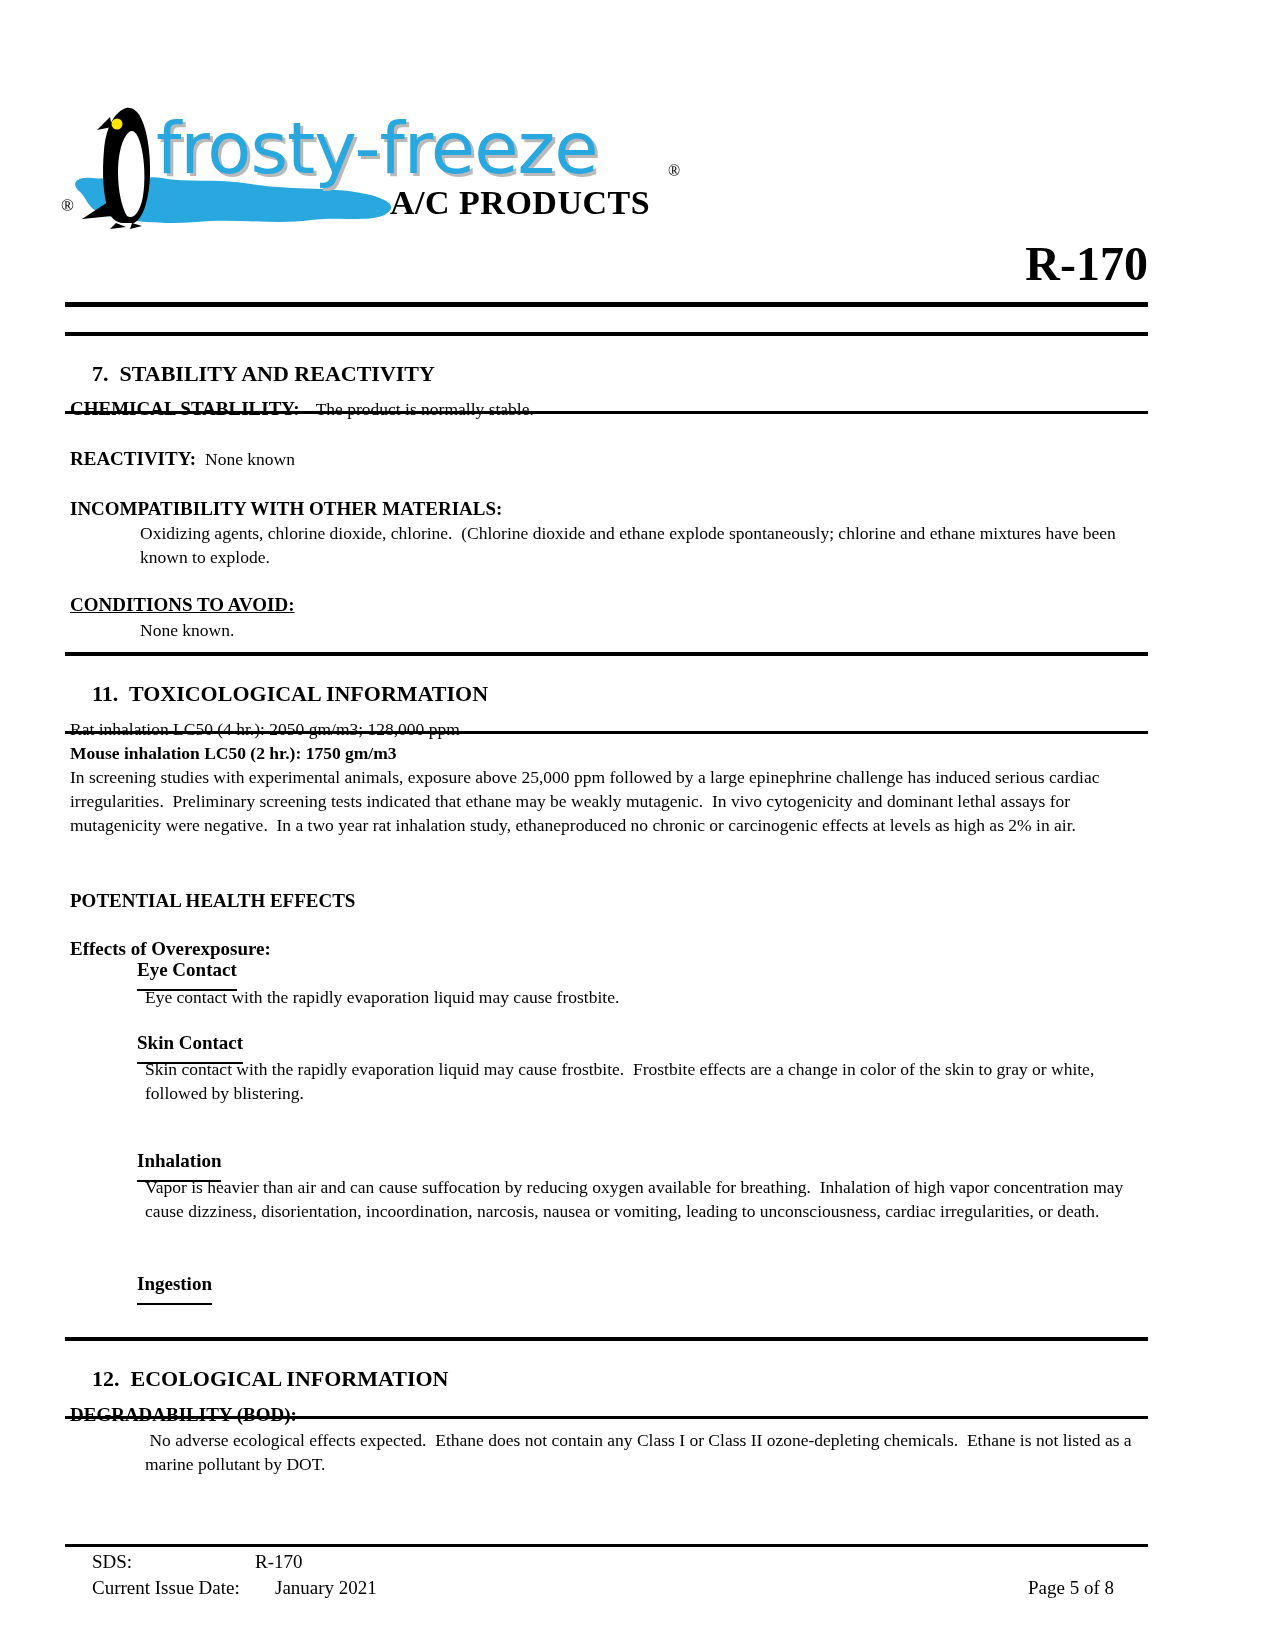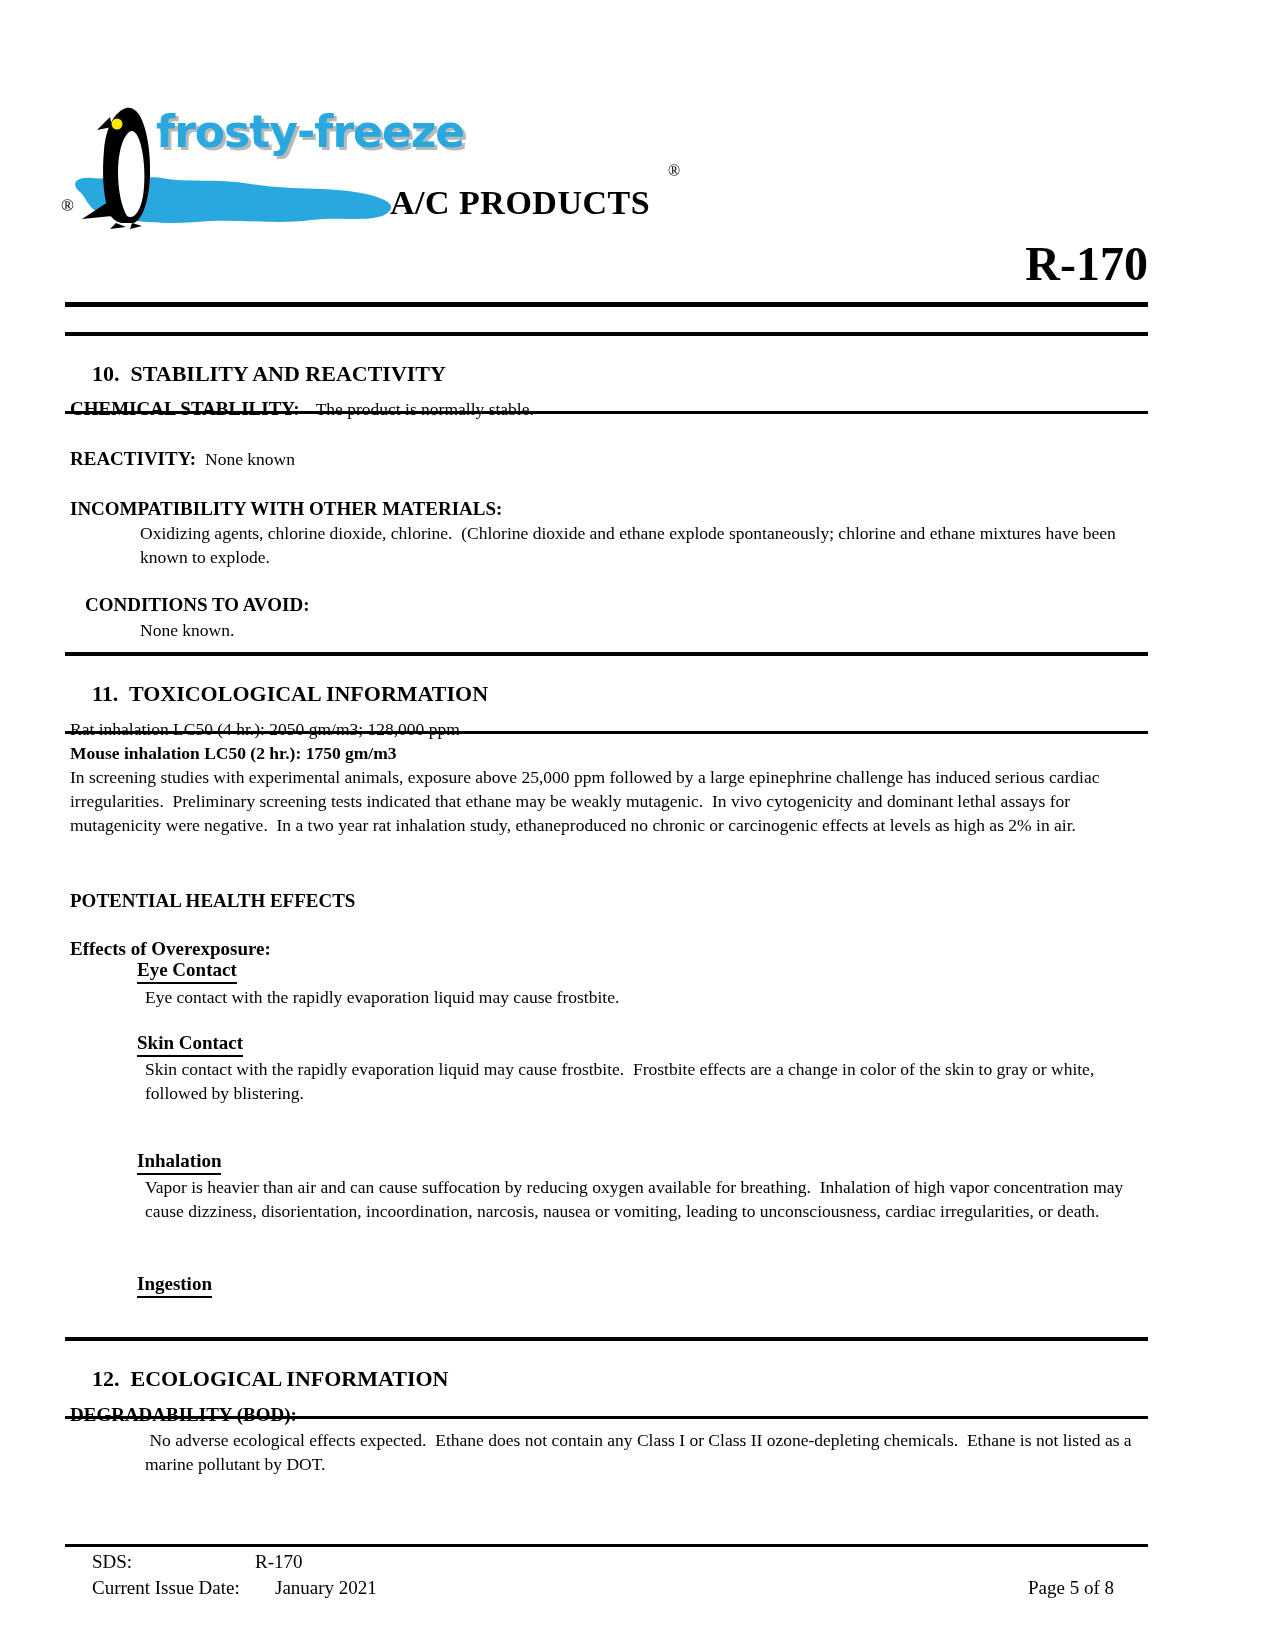--- a/index.html
+++ b/index.html
@@ -3,21 +3,21 @@
 <meta charset="utf-8">
 <style>
   html,body{margin:0;padding:0;background:#fff;}
   .page{position:relative;width:1276px;height:1652px;background:#fff;color:#000;
         font-family:"Liberation Serif",serif;overflow:hidden;}
 
   
   .logo{position:absolute;left:66px;top:100px;width:640px;height:140px;}
   .penguin{position:absolute;left:0px;top:6px;width:345px;height:124px;}
   .brand{position:absolute;left:90px;top:6px;font-family:"DejaVu Sans",sans-serif;
-         font-weight:bold;font-size:44px;letter-spacing:-1px;color:var(--brand-blue,#29A8E0);
+         font-weight:normal;font-size:72px;letter-spacing:-1px;color:var(--brand-blue,#29A8E0);
          text-shadow:3px 3px 0 #b9b9b9;white-space:nowrap;}
   .brand-reg{position:absolute;left:602px;top:62px;font-size:16px;font-family:"Liberation Serif",serif;}
   .brand-sub{position:absolute;left:324px;top:84px;font-family:Liberation Serif, serif;
              font-weight:bold;font-size:34px;letter-spacing:0.5px;white-space:nowrap;}
   .corner-reg{position:absolute;left:-5px;top:96px;font-size:17px;}
 
   
   .product-code{position:absolute;right:128px;top:240px;font-size:48px;font-weight:bold;
                 line-height:48px;white-space:nowrap;}
   .rule{position:absolute;left:65px;width:1083px;background:#000;}
@@ -28,21 +28,21 @@
                font-size:22px;line-height:22px;white-space:pre-wrap;}
 
   
   .row{position:absolute;line-height:24px;white-space:pre-wrap;font-size:17.5px;}
   .para{position:absolute;line-height:24px;white-space:pre-wrap;font-size:17.5px;}
   .lbl{font-weight:bold;font-size:19px;}
   .val{font-size:17.5px;}
   .gap-lg{margin-left:16px;}
   .gap-sm{margin-left:9px;}
   .route-h{position:absolute;font-weight:bold;font-size:19px;line-height:22px;
-           border-bottom:2px solid #000;padding-bottom:1px;white-space:nowrap;}
+           border-bottom:2px solid #000;padding-bottom:8px;white-space:nowrap;}
 
   
   .foot{position:absolute;font-size:19px;line-height:24px;white-space:pre-wrap;margin-left:22px;}
   .foot-right{position:absolute;left:871px;width:243px;text-align:right;font-size:19px;line-height:24px;}
 </style>
 </head>
 <body>
 
 <div class="page">
 
@@ -66,31 +66,31 @@
     <div class="brand">frosty-freeze</div>
     <span class="brand-reg">®</span>
     <div class="brand-sub">A/C PRODUCTS</div>
     <span class="corner-reg">®</span>
   </div>
 
   <div class="product-code">R-170</div>
   <div class="rule" style="top:302px;height:5px;"></div>
 
   <div class="section-bar" style="top:332px;">
-    <span>10.  STABILITY AND REACTIVITY</span>
+    <span>7.  STABILITY AND REACTIVITY</span>
   </div>
 
   <div class="row" style="left:70px;top:397px;"><span class="lbl">CHEMICAL STABLILITY:</span><span class="val gap-lg">The product is normally stable.</span></div>
 
   <div class="row" style="left:70px;top:447px;"><span class="lbl">REACTIVITY:</span><span class="val gap-sm">None known</span></div>
 
   <div class="row" style="left:70px;top:497px;"><span class="lbl">INCOMPATIBILITY WITH OTHER MATERIALS:</span></div>
   <div class="para" style="left:140px;top:521px;width:1010px;">Oxidizing agents, chlorine dioxide, chlorine.  (Chlorine dioxide and ethane explode spontaneously; chlorine and ethane mixtures have been known to explode.</div>
 
-  <div class="row" style="left:85px;top:593px;"><span class="lbl">CONDITIONS TO AVOID:</span></div>
+  <div class="row" style="left:70px;top:593px;text-decoration:underline;"><span class="lbl">CONDITIONS TO AVOID:</span></div>
   <div class="para" style="left:140px;top:618px;width:1000px;">None known.</div>
 
   <div class="section-bar" style="top:652px;">
     <span>11.  TOXICOLOGICAL INFORMATION</span>
   </div>
 
   <div class="row" style="left:70px;top:717px;">Rat inhalation LC50 (4 hr.): 2050 gm/m3; 128,000 ppm</div>
   <div class="row" style="left:70px;top:741px;font-weight:bold;">Mouse inhalation LC50 (2 hr.): 1750 gm/m3</div>
   <div class="para" style="left:70px;top:765px;width:1080px;">In screening studies with experimental animals, exposure above 25,000 ppm followed by a large epinephrine challenge has induced serious cardiac irregularities.  Preliminary screening tests indicated that ethane may be weakly mutagenic.  In vivo cytogenicity and dominant lethal assays for mutagenicity were negative.  In a two year rat inhalation study, ethaneproduced no chronic or carcinogenic effects at levels as high as 2% in air.</div>
 

